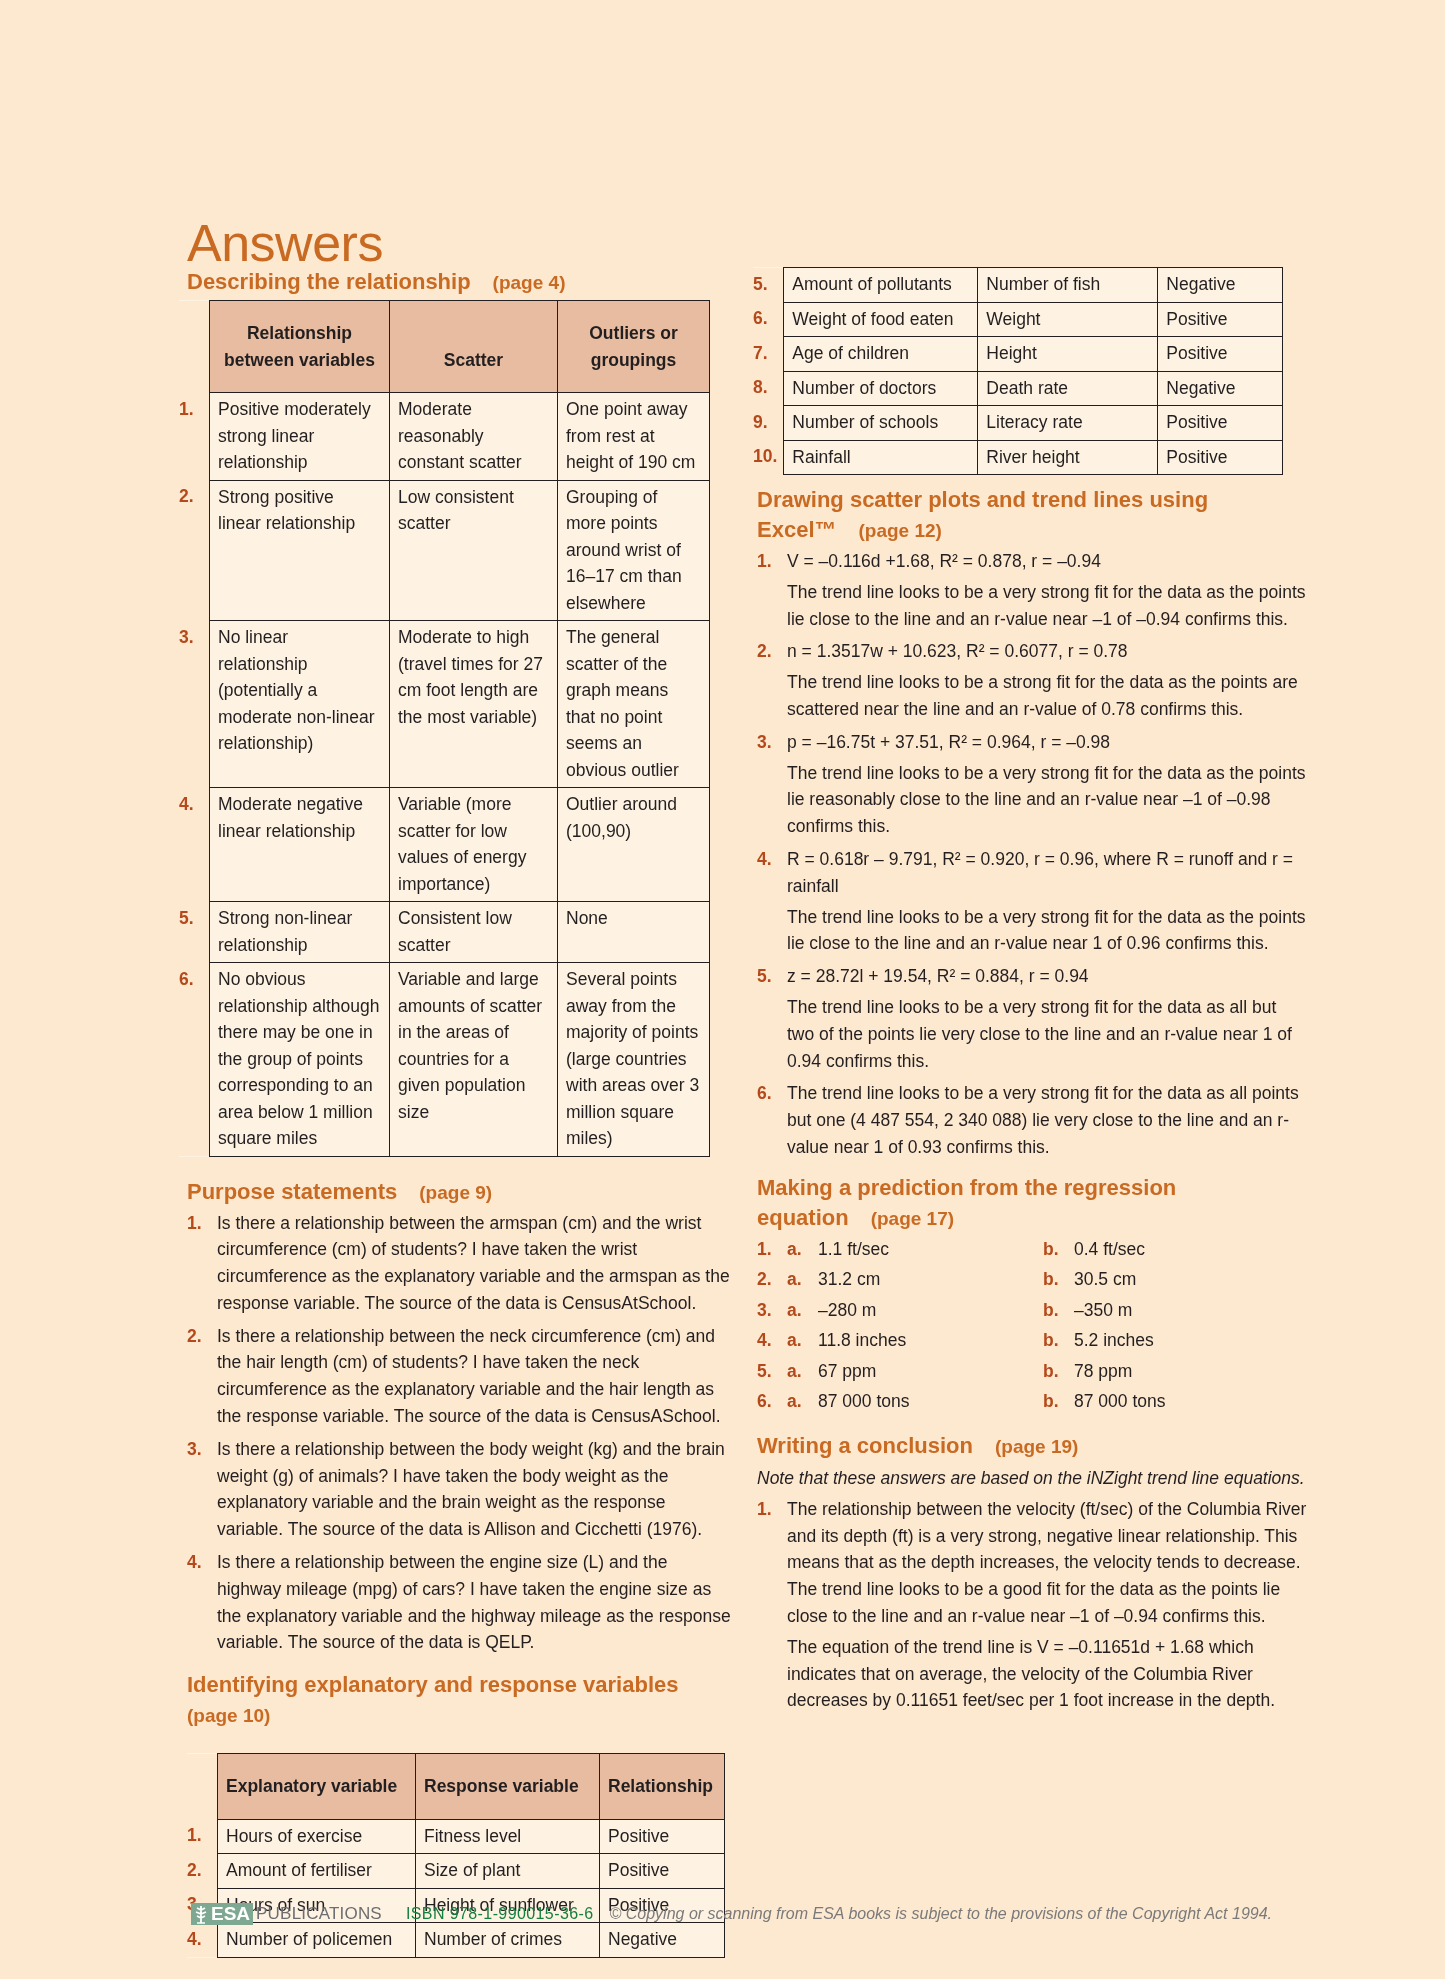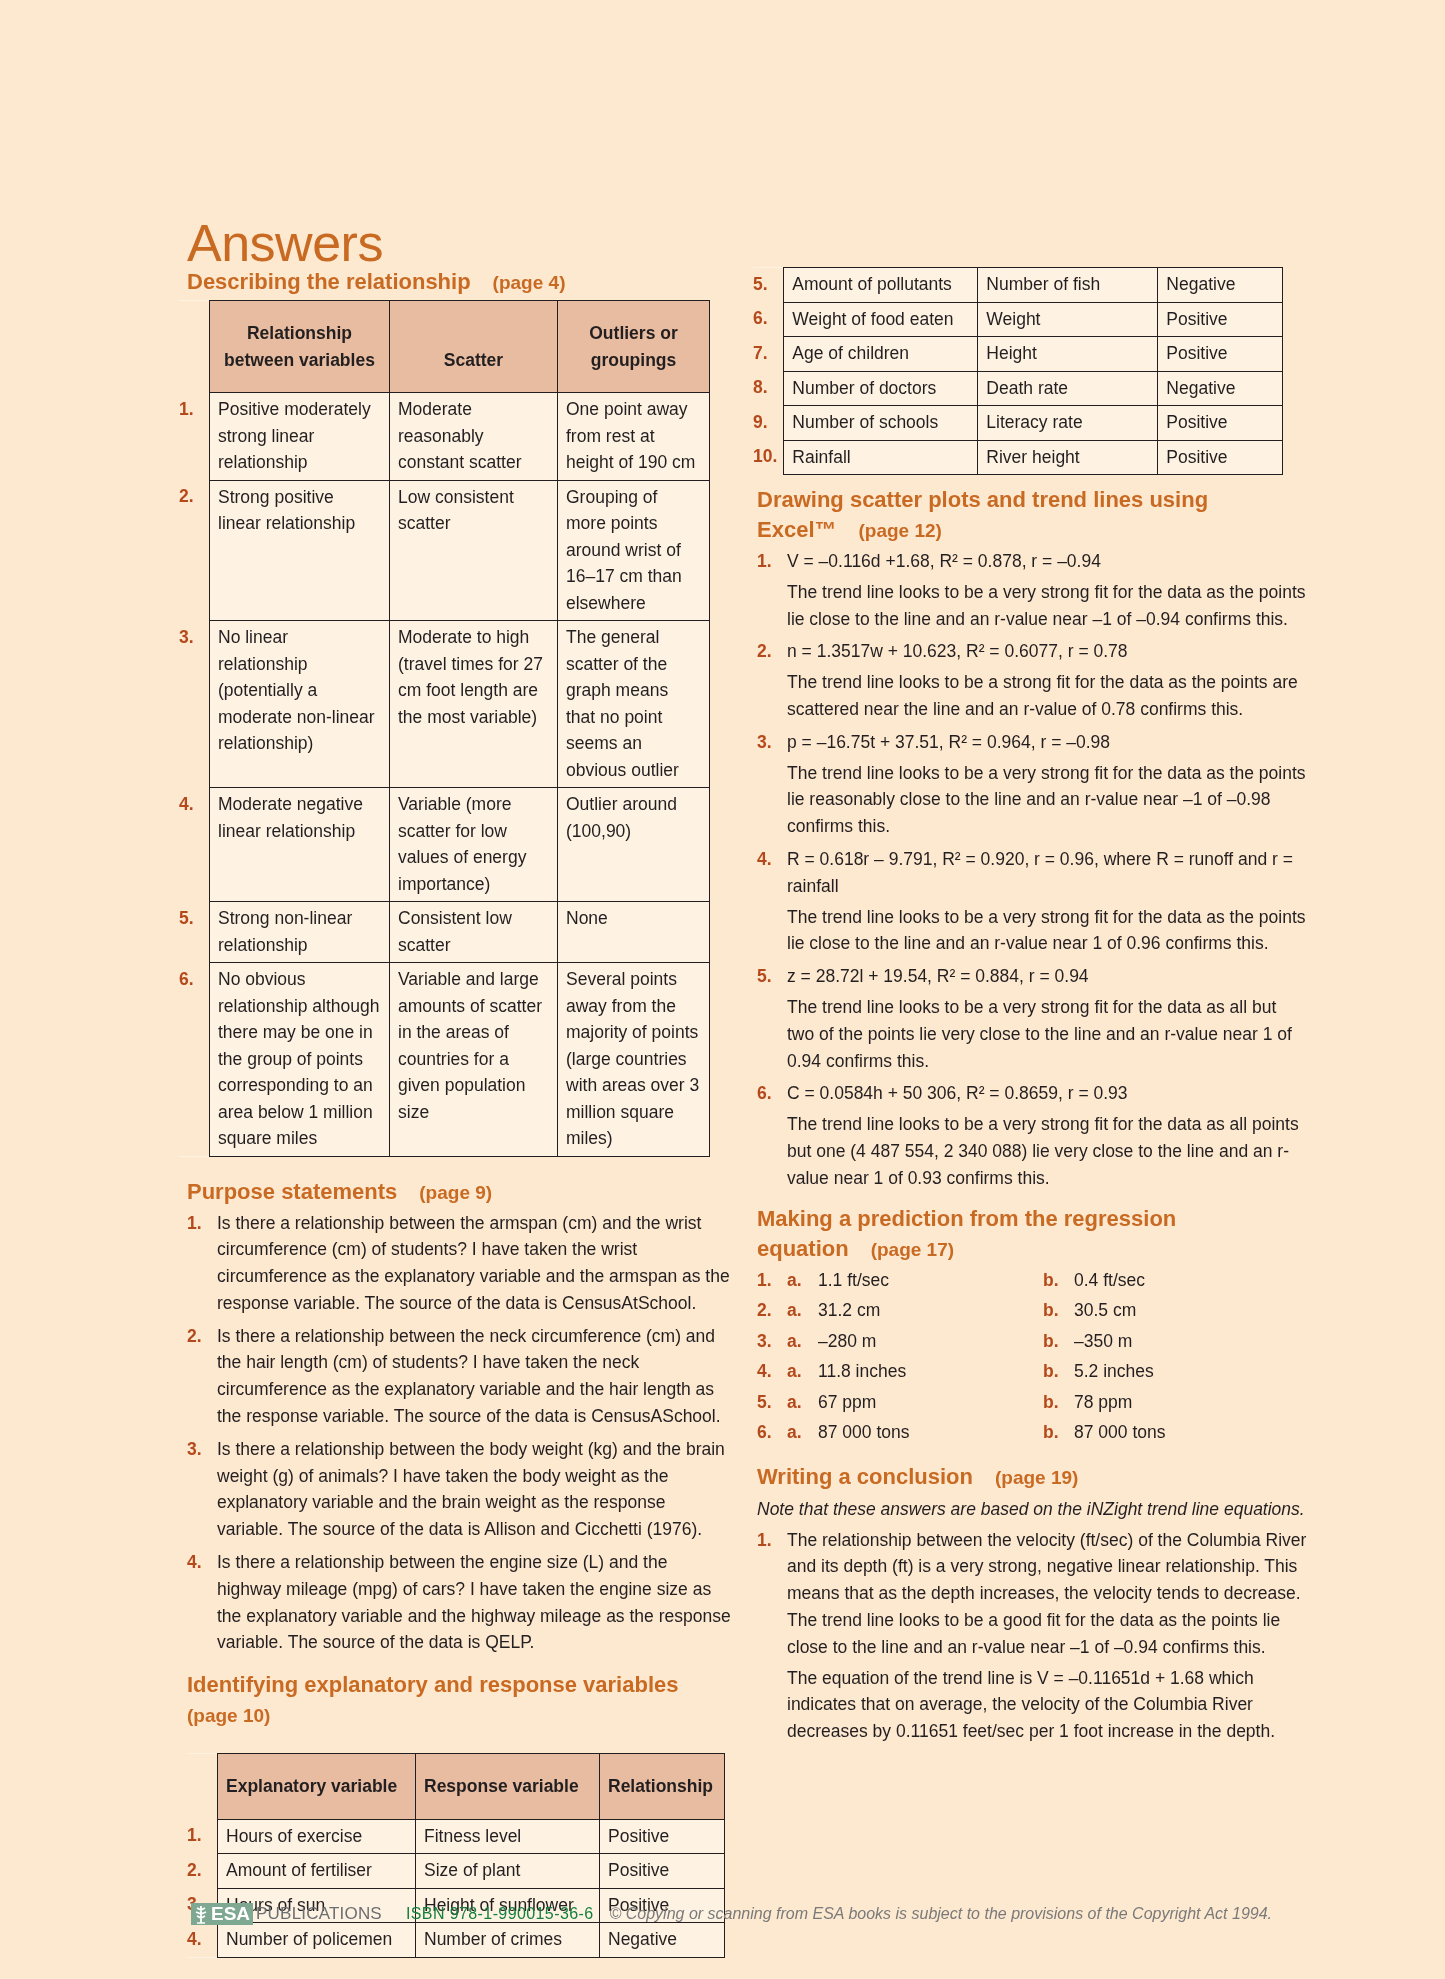--- a/index.html
+++ b/index.html
@@ -263,21 +263,20 @@
         <span class="eq">R = 0.618r – 9.791, R² = 0.920, r = 0.96, where R = runoff and r = rainfall</span>
         <span class="explain">The trend line looks to be a very strong fit for the data as the points lie close to the line and an r-value near 1 of 0.96 confirms this.</span>
       </li>
     <li>
         <span class="n">5.</span>
         <span class="eq">z = 28.72l + 19.54, R² = 0.884, r = 0.94</span>
         <span class="explain">The trend line looks to be a very strong fit for the data as all but two of the points lie very close to the line and an r-value near 1 of 0.94 confirms this.</span>
       </li>
     <li>
         <span class="n">6.</span>
-        <span class="eq">C = 0.0584h + 50 306, R² = 0.8659, r = 0.93</span>
         <span class="explain">The trend line looks to be a very strong fit for the data as all points but one (4 487 554, 2 340 088) lie very close to the line and an r-value near 1 of 0.93 confirms this.</span>
       </li>
   </ol>
 
   <h2 class="h2" style="margin-top:12px; width:440px;">
     <span>Making a prediction from the regression equation</span><span class="pg">(page 17)</span>
   </h2>
   <div class="pred">
     <div class="pred-row">
         <span class="n">1.</span>

